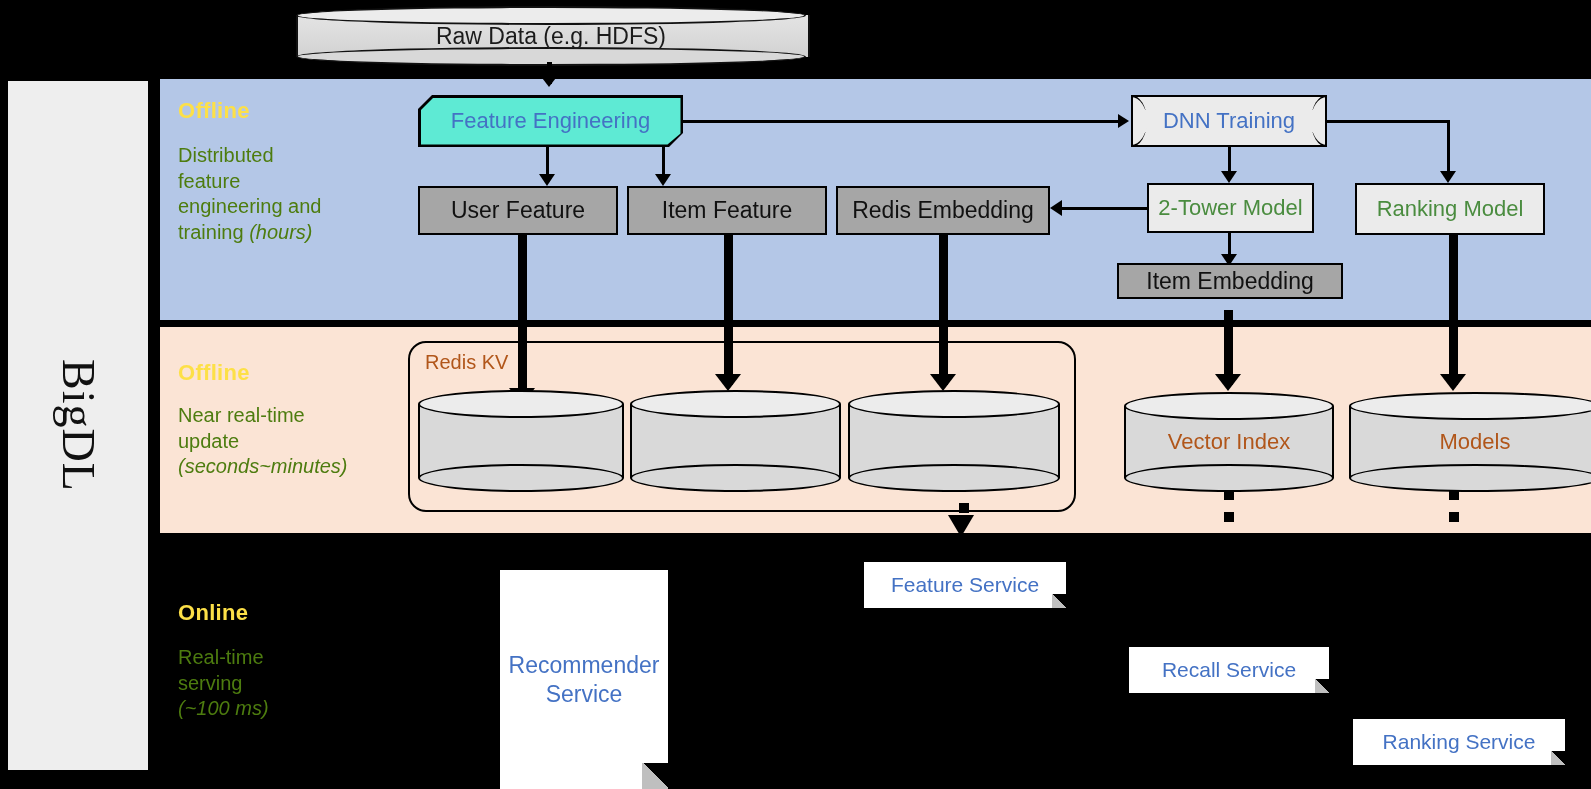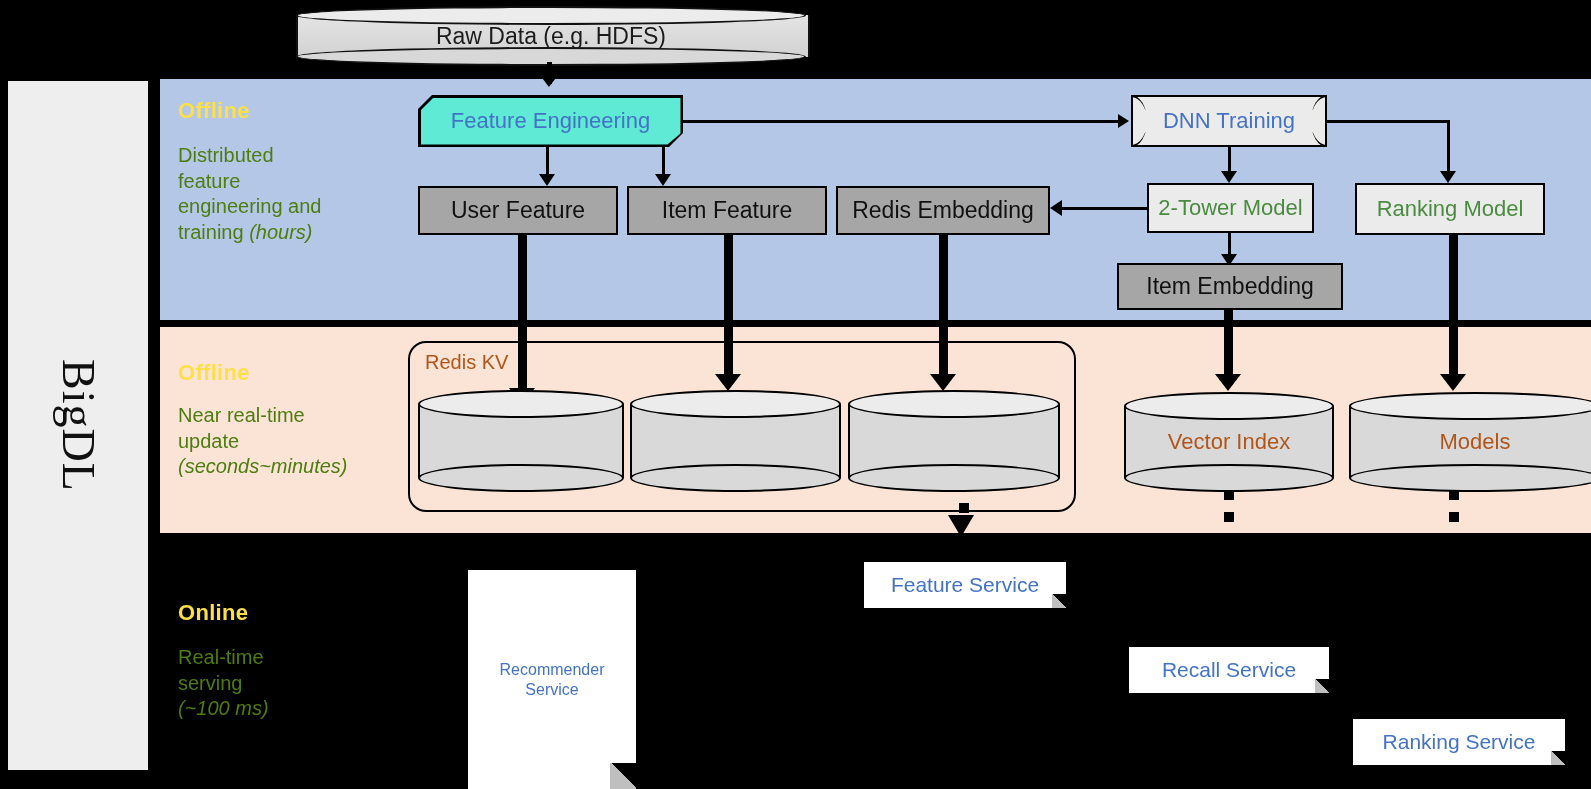--- a/index.html
+++ b/index.html
@@ -140,21 +140,21 @@
   
   .svc{
     position:absolute;background:#fff;
     display:flex;align-items:center;justify-content:center;
     text-align:center;font-size:21px;color:#4472c4;line-height:1.25;
   }
   .svc .fold{
     position:absolute;right:0;bottom:0;width:14px;height:14px;
     background:linear-gradient(225deg,#000 0 48%,#bfbfbf 48% 100%);
   }
-  .svc.tall{font-size:16px;}
+  .svc.tall{font-size:23px;margin-left:32px;}
 
   
   .vline{position:absolute;background:#000;}
   .hline{position:absolute;background:#000;}
   .ahead-d{
     position:absolute;width:0;height:0;
     border-left:8px solid transparent;border-right:8px solid transparent;
     border-top:12px solid #000;
   }
   .ahead-d.fat{
@@ -260,21 +260,21 @@
   <div class="hline abs" style="left:1327px;top:120px;width:122px;height:2.5px;"></div>
   <div class="vline abs" style="left:1447px;top:120px;width:2.5px;height:57px;"></div>
   <div class="ahead-d abs" style="left:1440px;top:171px;"></div>
 
   <div class="hline abs" style="left:1062px;top:207px;width:86px;height:2.5px;"></div>
   <div class="ahead-l abs" style="left:1050px;top:200px;"></div>
 
   <div class="vline abs" style="left:1228px;top:233px;width:2.5px;height:28px;"></div>
   <div class="ahead-d abs" style="left:1221px;top:254px;"></div>
 
-  <div class="abs gbox" style="left:1117px;top:263px;width:226px;height:47px;">
+  <div class="abs gbox" style="left:1117px;top:263px;width:226px;height:36px;">
     <span>Item Embedding</span>
   </div>
 
   <div class="vline abs" style="left:518px;top:235px;width:9px;height:164px;"></div>
   <div class="ahead-d abs fat" style="left:509px;top:388px;"></div>
 
   <div class="vline abs" style="left:724px;top:235px;width:9px;height:150px;"></div>
   <div class="ahead-d abs fat" style="left:715px;top:374px;"></div>
 
   <div class="vline abs" style="left:939px;top:235px;width:9px;height:150px;"></div>

